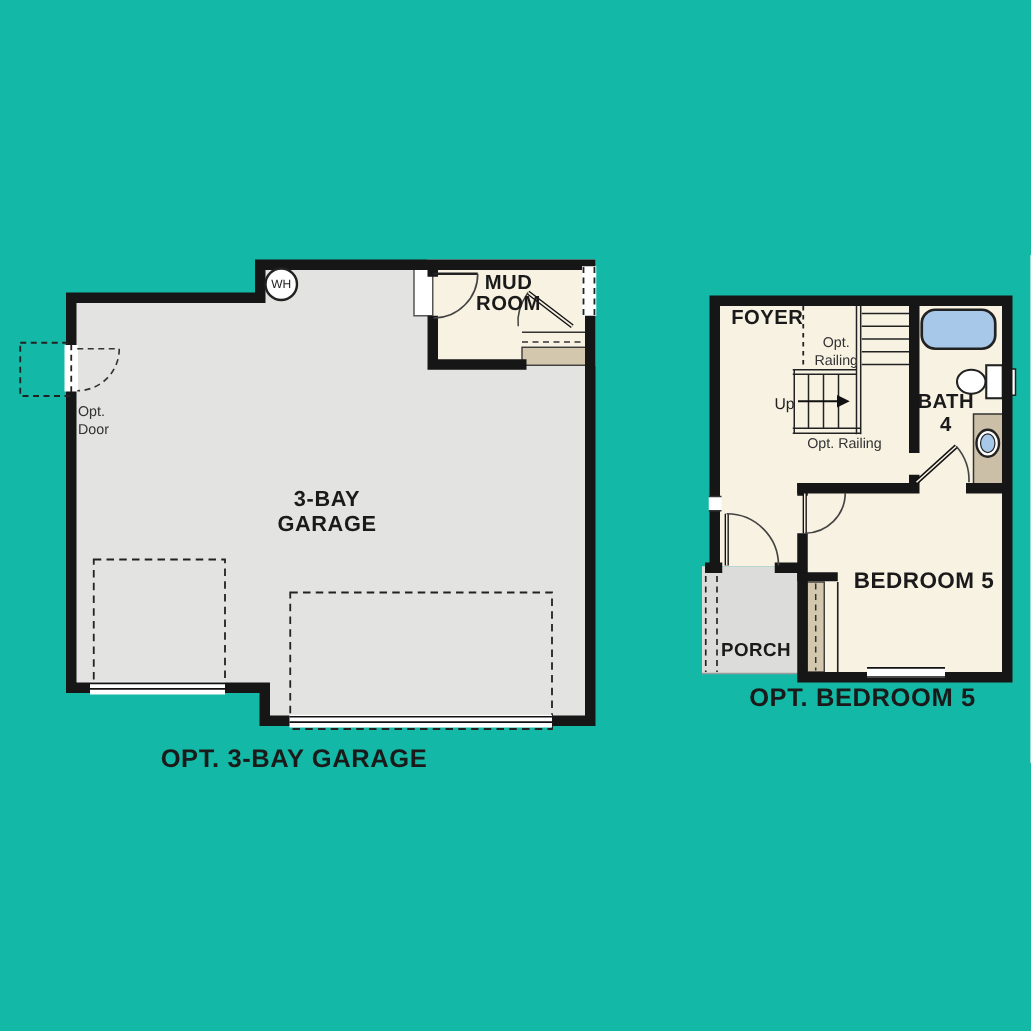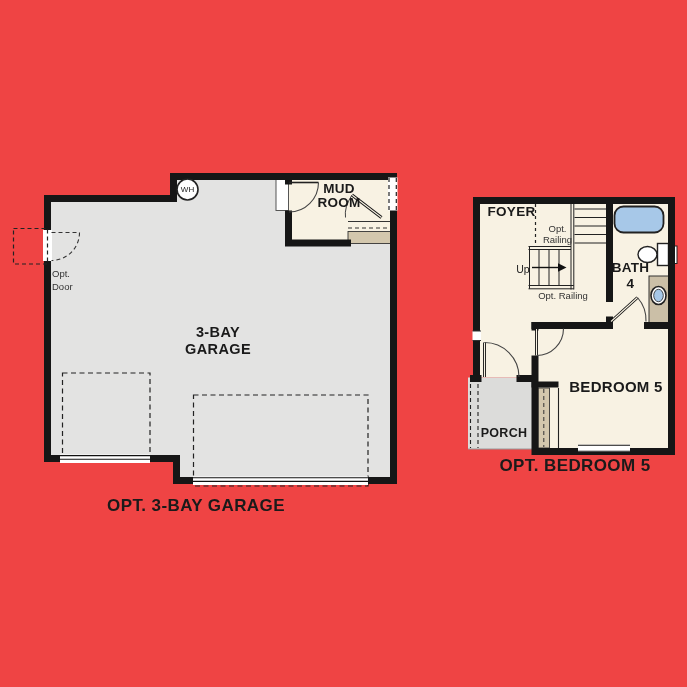--- a/index.html
+++ b/index.html
@@ -1,16 +1,16 @@
 <!DOCTYPE html>
 <html><head>
 <meta charset="utf-8">
 <style>
   html,body{margin:0;padding:0;background:#ffffff;}
-  .stage{position:relative;width:687px;height:687px;background:#ef4444;overflow:hidden;}
+  .stage{position:relative;width:687px;height:687px;background:#14b8a6;overflow:hidden;}
   svg{display:block;}
   text{font-family:"Liberation Sans","DejaVu Sans",sans-serif;fill:#1a1a1a;}
   .room-label{font-weight:bold;font-size:13.5px;letter-spacing:.3px;}
   .big-label{font-weight:bold;font-size:14.5px;letter-spacing:.4px;}
   .bed-label{font-weight:bold;font-size:15px;letter-spacing:.3px;}
   .porch-label{font-weight:bold;font-size:12.5px;letter-spacing:.3px;}
   .small-label{font-size:9.5px;fill:#333;}
   .up-label{font-size:10.5px;fill:#222;}
   .wh-label{font-size:8px;fill:#222;}
   .caption{font-weight:bold;font-size:17px;letter-spacing:.4px;}

